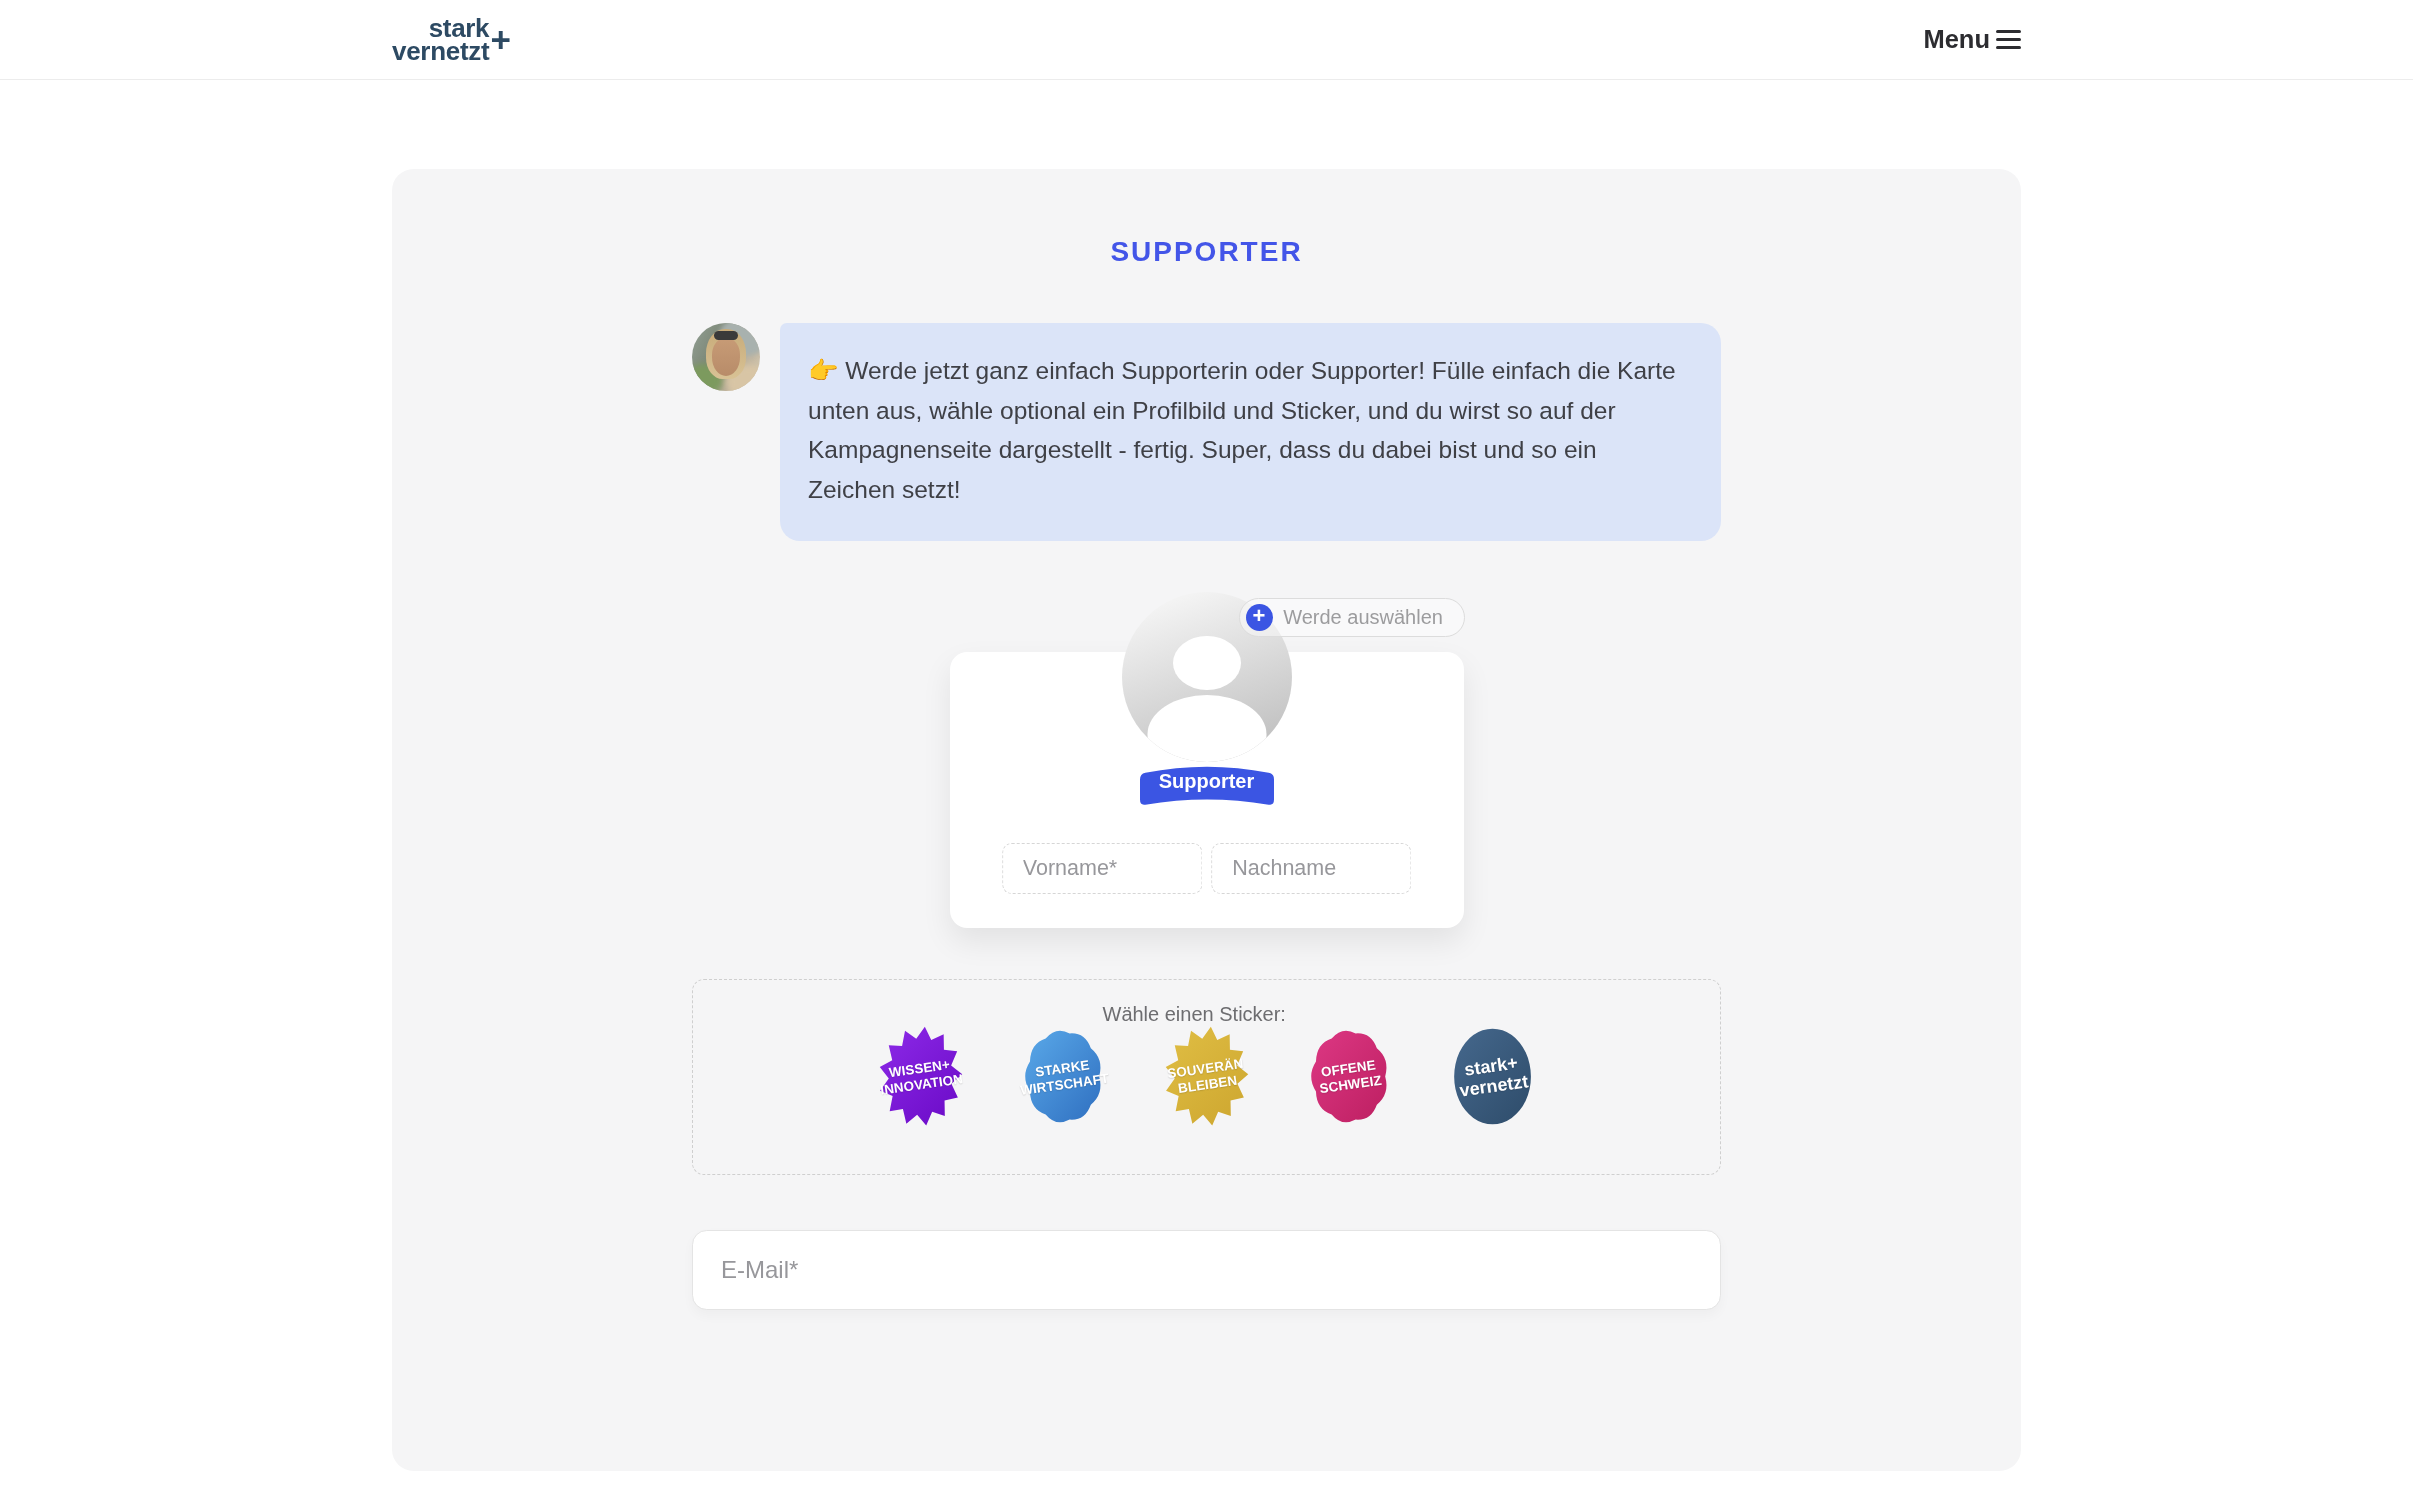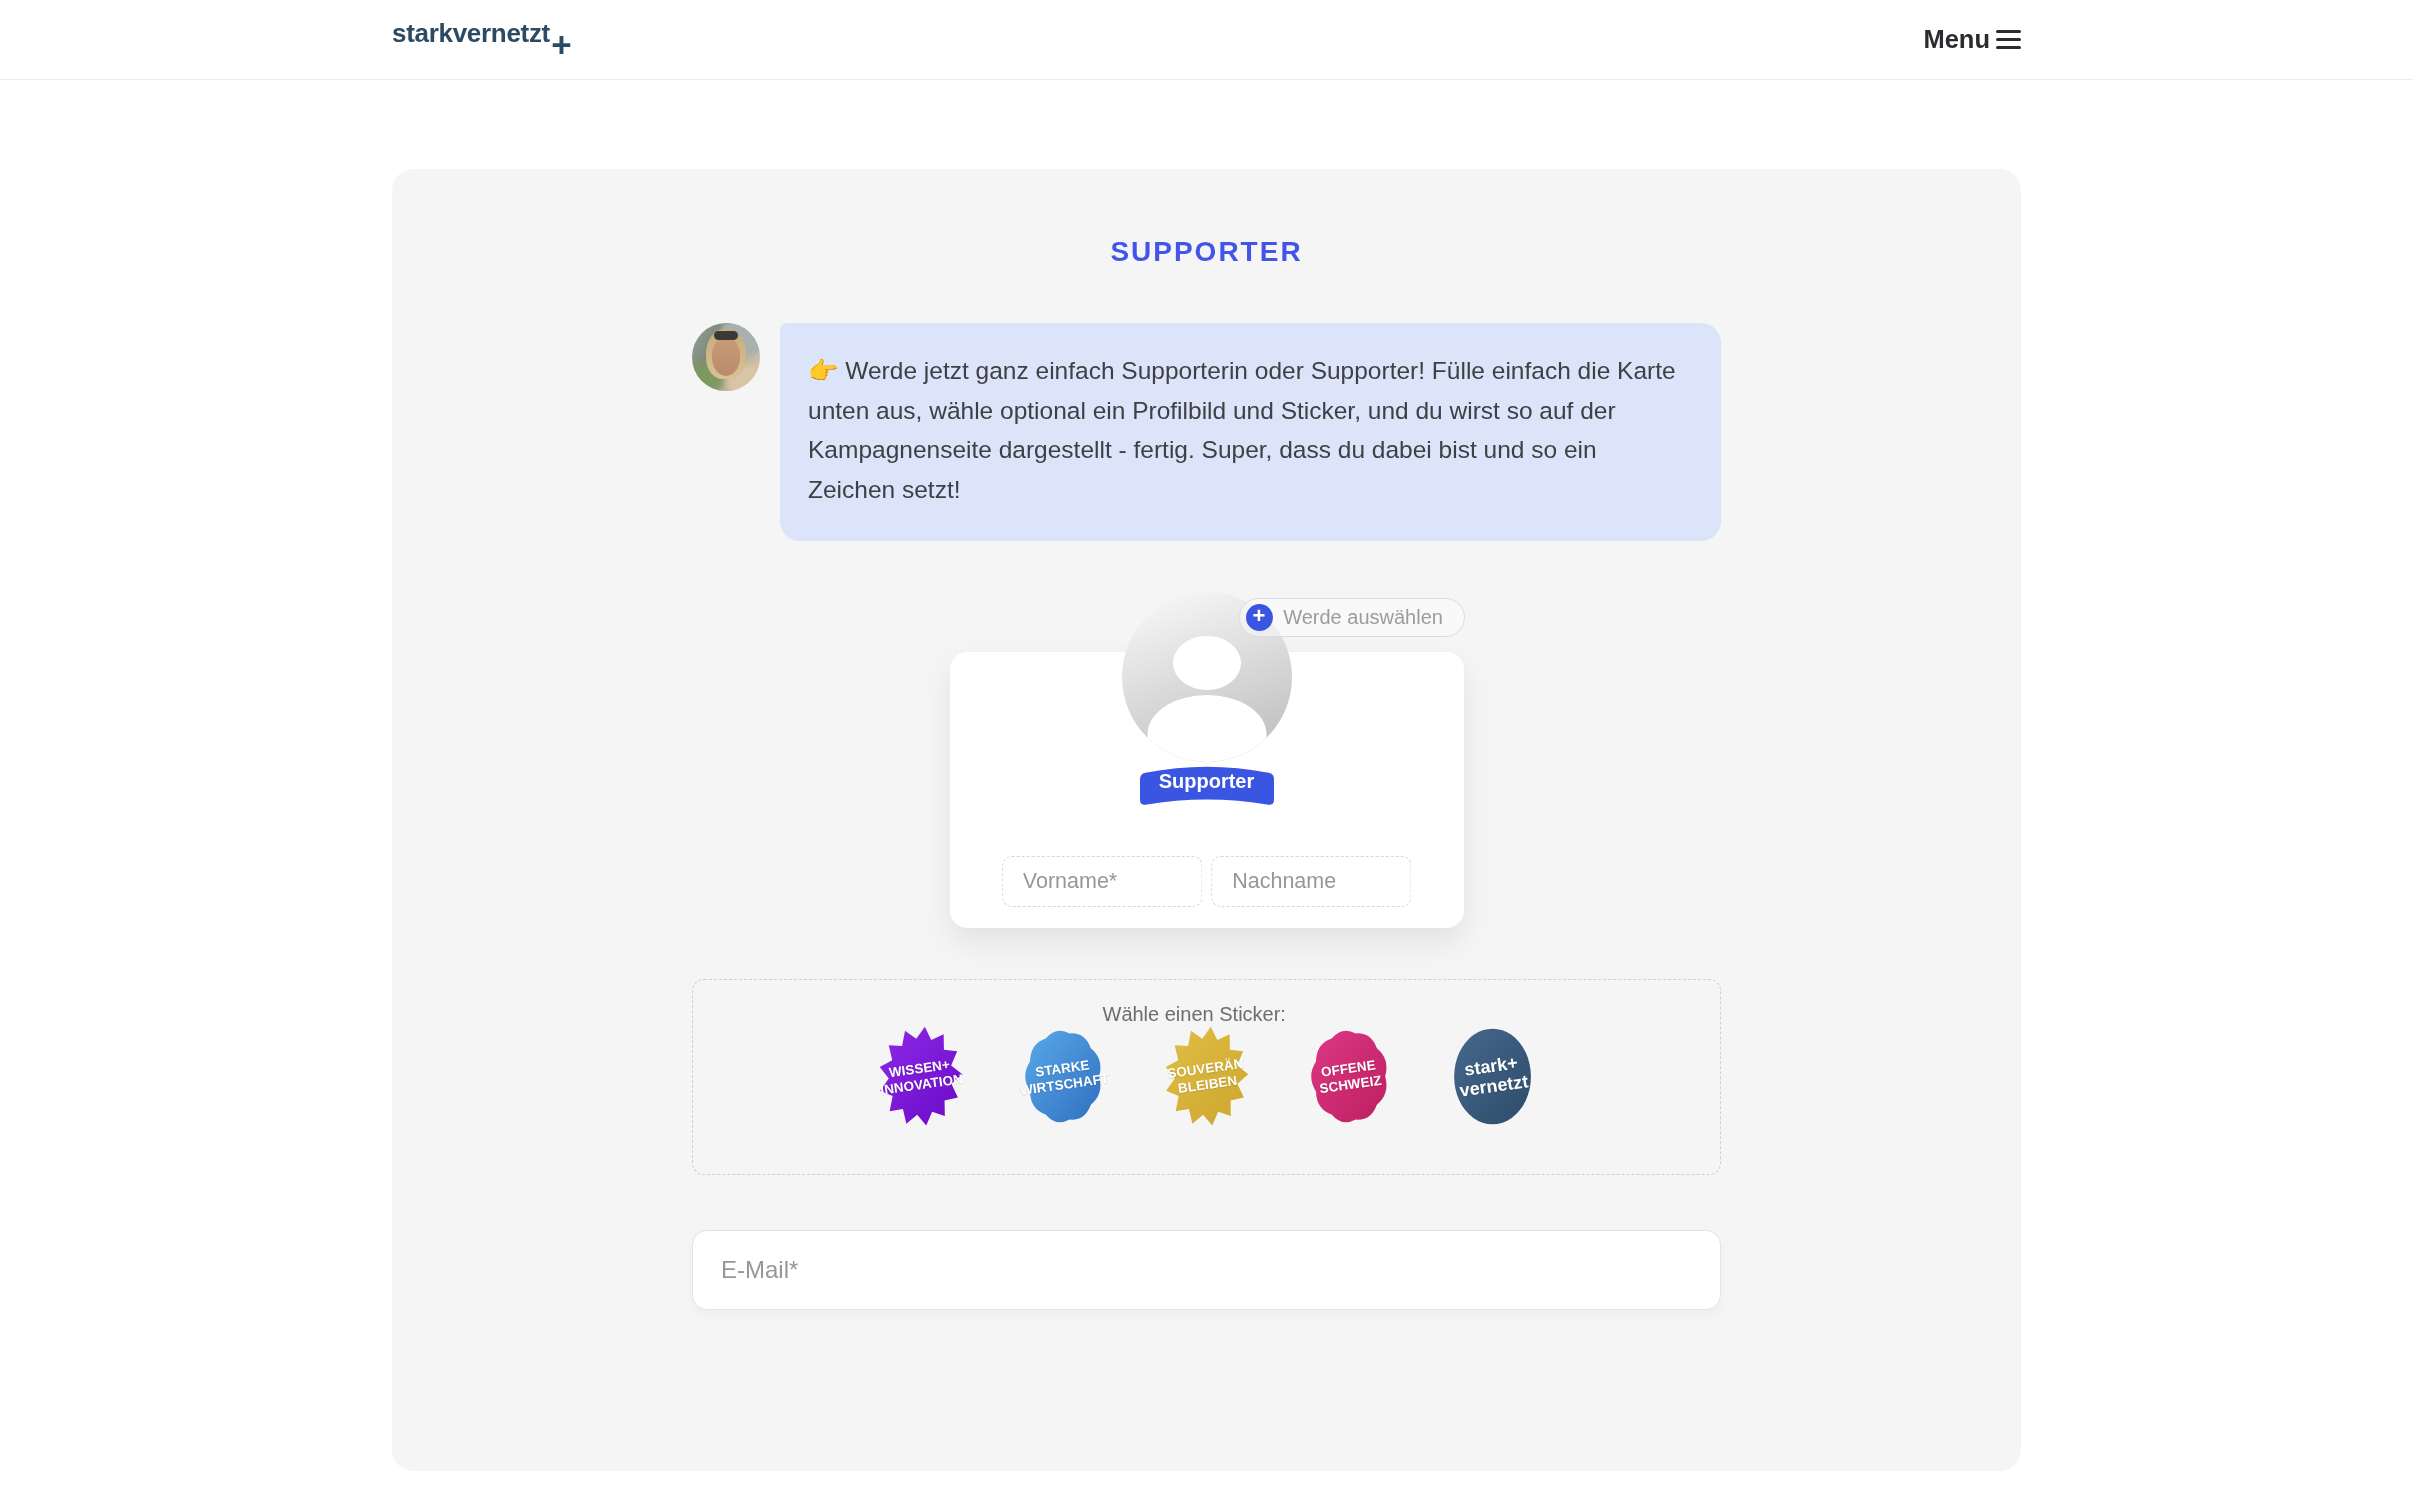--- a/index.html
+++ b/index.html
@@ -6,21 +6,21 @@
   html,body { width:2413px; height:1510px; }
   body {
     overflow:hidden; background:#ffffff; position:relative;
     font-family:"Liberation Sans","DejaVu Sans",sans-serif;
   }
 
   
   .site-header { height:80px; background:#fff; border-bottom:0.7px solid #ececec; }
   .header-inner { width:1629px; height:100%; margin:0 auto; display:flex; align-items:center; justify-content:space-between; }
   .logo { display:flex; align-items:flex-start; cursor:pointer; }
-  .logo-text { display:flex; flex-direction:row; align-items:flex-end; font-weight:700; font-size:26px; line-height:0.86; color:var(--logo,#2d4a63); letter-spacing:-0.3px; }
+  .logo-text { display:flex; flex-direction:column; align-items:flex-end; font-weight:700; font-size:26px; line-height:0.86; color:var(--logo,#2d4a63); letter-spacing:-0.3px; }
   .logo-plus { font-size:35px; font-weight:700; color:var(--logo,#2d4a63); line-height:1; margin-left:1.3px; transform:translateY(5.4px); }
   .menu { display:flex; align-items:center; gap:6px; cursor:pointer; }
   .menu-label { font-size:25.5px; font-weight:700; color:#2c2c30; }
   .hamburger { display:flex; flex-direction:column; gap:5.4px; }
   .hamburger i { display:block; width:25px; height:3px; background:#2c2c30; border-radius:2px; }
 
   
   .panel { width:1629px; margin:89px auto 0; background:var(--panel,#f5f5f6); border-radius:21.5px; padding:67px 300px 161px; }
 
   .eyebrow { text-align:center; font-size:28px; font-weight:700; letter-spacing:2px; color:var(--eyebrow,#4355e8); }
@@ -52,21 +52,21 @@
   .choose-btn { position:absolute; top:6px; left:calc(50% + 32px); height:39px; display:inline-flex; align-items:center; gap:10.7px;
     padding:0 21.5px 0 6px; border:1.3px solid #dcdcdc; border-radius:670px; background:rgba(255,255,255,.45); cursor:pointer; }
   .plus-circle { width:27px; height:27px; border-radius:50%; background:var(--accent,#3b55e3); color:#fff; font-size:22px; font-weight:700;
     display:flex; align-items:center; justify-content:center; line-height:0; padding-bottom:2.7px; flex:none; }
   .choose-label { font-size:20px; color:#9c9c9e; white-space:nowrap; }
 
   .ribbon { position:absolute; top:166px; left:50%; transform:translateX(-50%); width:134px; height:51px; }
   .ribbon svg { position:absolute; inset:0; width:100%; height:100%; }
   .ribbon-label { position:absolute; inset:0; display:flex; align-items:center; justify-content:center; font-size:20px; font-weight:700; color:#fff; transform:translateY(-2px); }
 
-  .name-row { position:absolute; top:264px; left:50%; transform:translateX(-50%); display:flex; gap:9.4px; }
+  .name-row { position:absolute; top:251px; left:50%; transform:translateX(-50%); display:flex; gap:9.4px; }
   .name-input { width:200px; height:51px; border:1.3px dashed #d6d6d6; border-radius:9.4px; background:#fff;
     font-size:21.5px; padding:0 20px; color:#3a3a3e; outline:none; font-family:inherit; }
   input::placeholder { color:var(--placeholder,#97979b); opacity:1; }
 
   
   .sticker-box { margin-top:52px; border:1.3px dashed #cfcfcf; border-radius:12px; padding:23px 44px 47px; }
   .muted-label { font-size:20px; color:var(--muted,#6d6d70); }
   .stickers-row { display:flex; align-items:center;flex-direction:column; }
   .stickers-row .muted-label { width:208px; flex:none; }
   .sticker-list { display:flex; gap:42px; align-items:center; }

